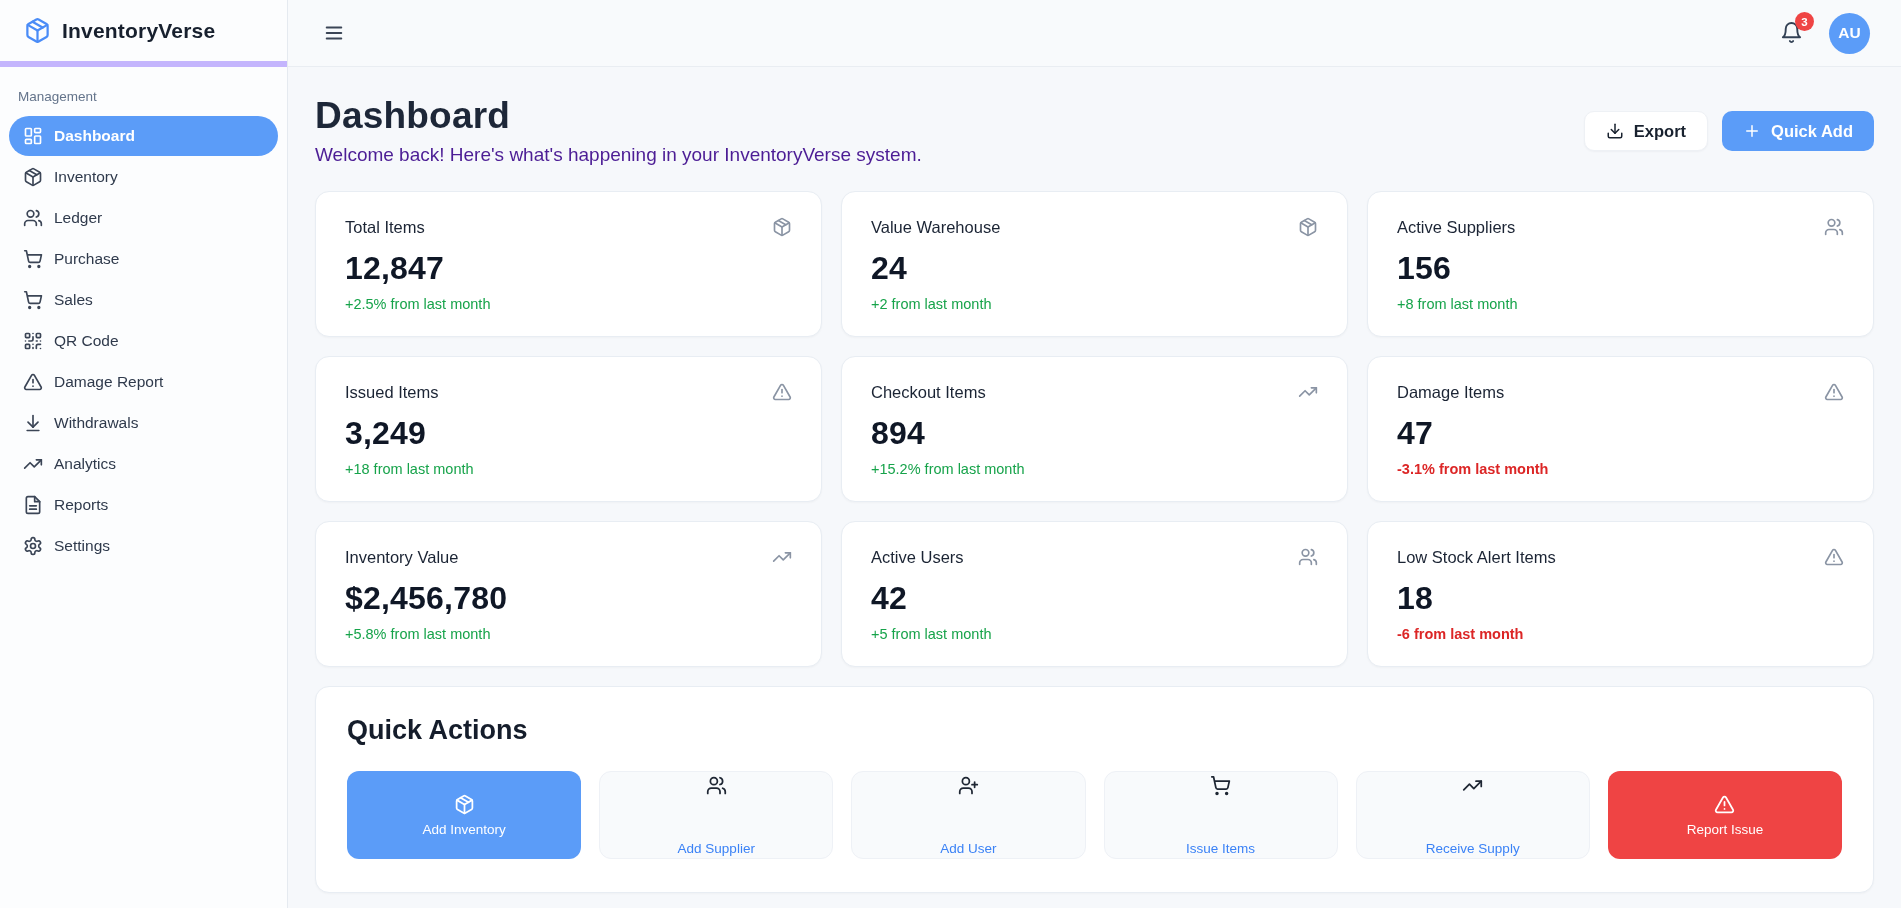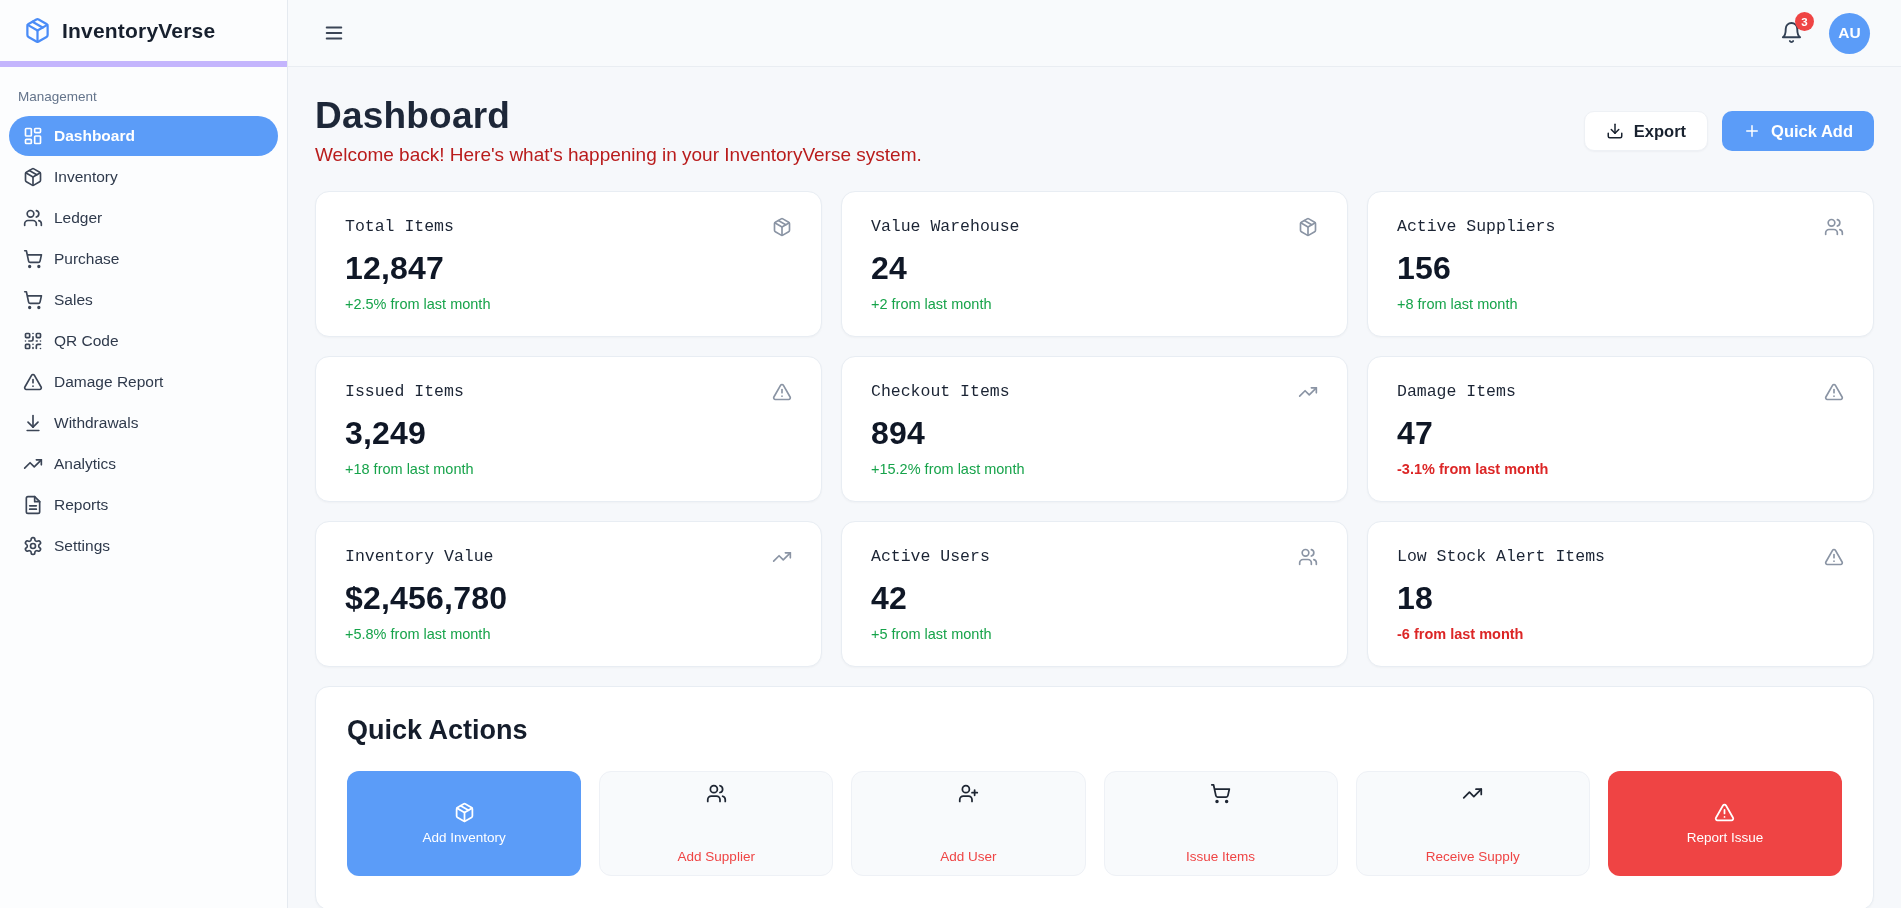--- a/index.html
+++ b/index.html
@@ -29,48 +29,48 @@
   .topbar-right { display:flex; align-items:center; gap:25px; }
   .bell-wrap { position:relative; width:24px; height:24px; cursor:pointer; }
   .bell-wrap svg { width:23px; height:23px; stroke:#334155; }
   .badge { position:absolute; top:-9px; right:-10px; min-width:19px; height:19px; background:#ef4444; color:#fff; border-radius:9999px; font-size:11.5px; font-weight:700; display:flex; align-items:center; justify-content:center; padding:0 4px; }
   .avatar { width:41px; height:41px; border-radius:50%; background:#5b9cf8; color:#fff; font-size:15.5px; font-weight:700; display:flex; align-items:center; justify-content:center; cursor:pointer; }
 
   
   .main { flex:1; background:#f6f8fb; padding:28px 27px 0 27px; overflow:hidden; }
   .page-head { display:flex; justify-content:space-between; align-items:flex-start; }
   .page-title { font-size:37px; font-weight:800; color:#1d2738; letter-spacing:.2px; }
-  .page-subtitle { margin-top:7px; font-size:19px; color:#b91c1c; }
+  .page-subtitle { margin-top:7px; font-size:19px; color:#4c1d95; }
   .head-actions { display:flex; gap:14px; margin-top:16px; }
   .btn { height:40px; border-radius:10px; display:flex; align-items:center; gap:10px; padding:0 21px; font-size:16.5px; font-weight:600; cursor:pointer; border:none; font-family:inherit; }
   .btn svg { width:18px; height:18px; }
   .btn-export { background:#ffffff; color:#19222f; border:1px solid #eef1f5; box-shadow:0 1px 2px rgba(15,23,42,.04);align-items:center; }
   .btn-export svg { stroke:#19222f; }
   .btn-primary { background:#5b9cf8; color:#fff; }
   .btn-primary svg { stroke:#fff; }
 
   .stats-grid { margin-top:25px; display:grid; grid-template-columns:repeat(3,1fr); gap:19px; }
   .stat-card { background:#fff; border:1px solid #e8edf3; border-radius:14px; height:146px; padding:25px 29px; box-shadow:0 1px 2px rgba(15,23,42,.03); }
-  .stat-top { display:flex; justify-content:space-between; align-items:flex-start;font-family:Liberation Mono, monospace; }
+  .stat-top { display:flex; justify-content:space-between; align-items:center; }
   .stat-label { font-size:16.5px; font-weight:500; color:#1b2434; }
   .stat-top svg { width:20px; height:20px; stroke:#8a94a4; }
   .stat-value { margin-top:13px; font-size:32px; font-weight:800; color:#0f1726; letter-spacing:.2px; }
   .stat-change { margin-top:9px; font-size:14.5px; }
   .trend-up { color:#16a34a; }
   .trend-down { color:#dc2626;font-weight:bold; }
 
   .qa-card { margin-top:19px; background:#fff; border:1px solid #e8edf3; border-radius:14px; padding:28px 31px 33px 31px; box-shadow:0 1px 2px rgba(15,23,42,.03); }
   .qa-title { font-size:27px; font-weight:800; color:#151d2b; }
   .qa-grid { margin-top:25px; display:grid; grid-template-columns:repeat(6,1fr); gap:18px; }
-  .qa-btn { height:105px; border-radius:12px; display:flex; flex-direction:column; align-items:center; justify-content:center; gap:7px; cursor:pointer; border:1px solid transparent; }
+  .qa-btn { height:88px; border-radius:12px; display:flex; flex-direction:column; align-items:center; justify-content:center; gap:7px; cursor:pointer; border:1px solid transparent; }
   .qa-btn svg { width:21px; height:21px; }
   .qa-label { font-size:13.5px; font-weight:500; }
   .qa-neutral { background:#f8fafc; border-color:#eef1f6; }
   .qa-neutral svg { stroke:#1e2633; }
-  .qa-neutral .qa-label { color:#ef4444;margin-top:38px; }
+  .qa-neutral .qa-label { color:#3b82f6;margin-top:38px; }
   .qa-primary { background:#5b9cf8; }
   .qa-primary svg { stroke:#fff; }
   .qa-primary .qa-label { color:#fff; }
   .qa-danger { background:#ef4444; }
   .qa-danger svg { stroke:#fff; }
   .qa-danger .qa-label { color:#fff; }
 </style>
 </head>
 <body>
 

